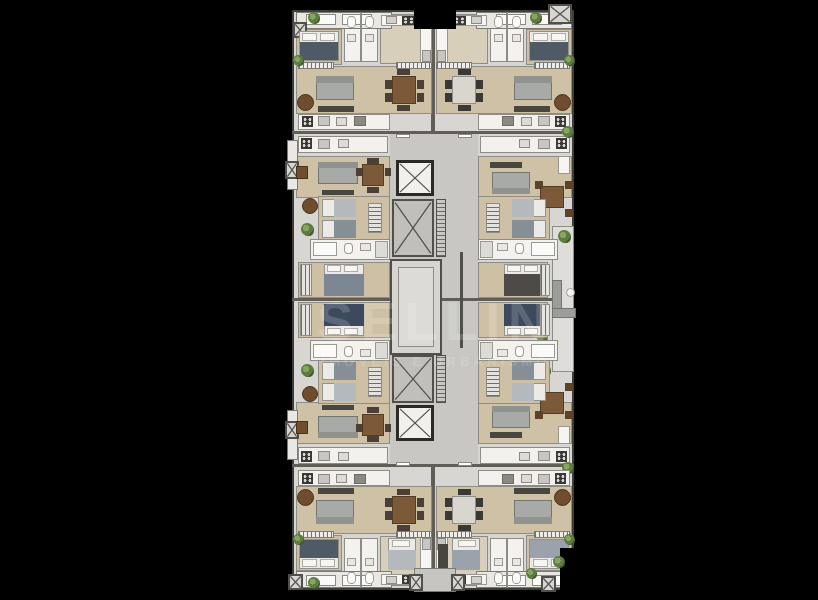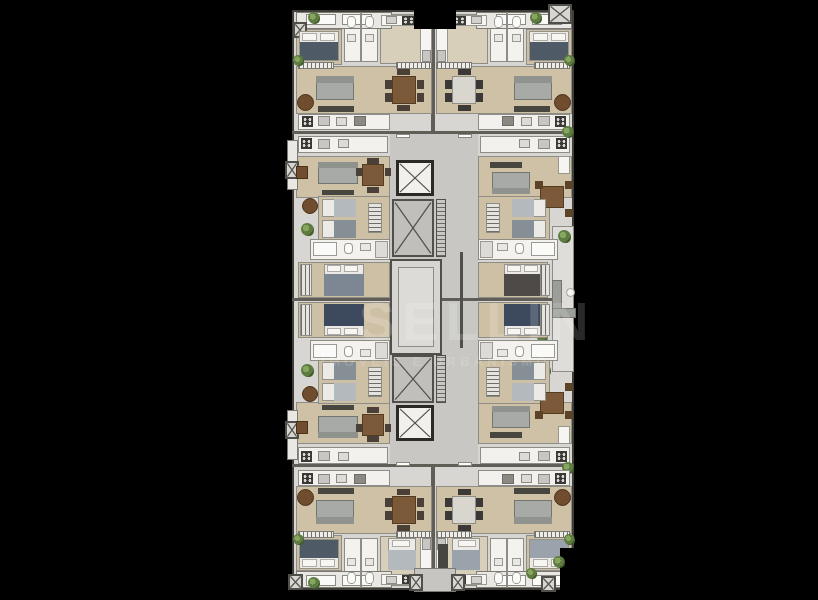--- a/index.html
+++ b/index.html
@@ -10,21 +10,21 @@
   .vstripes{background-image:repeating-linear-gradient(90deg,rgba(90,89,83,.85) 0 1px,transparent 1px 4px);}
   .hstripes{background-image:repeating-linear-gradient(0deg,rgba(90,89,83,.85) 0 1px,transparent 1px 4px);}
   .burners{background-image:
       radial-gradient(circle at 28% 32%,#d8d7d3 1.2px,transparent 1.7px),
       radial-gradient(circle at 72% 32%,#d8d7d3 1.2px,transparent 1.7px),
       radial-gradient(circle at 28% 68%,#d8d7d3 1.2px,transparent 1.7px),
       radial-gradient(circle at 72% 68%,#d8d7d3 1.2px,transparent 1.7px);}
   .plant{background:radial-gradient(circle at 38% 38%,#86a55e 0 28%,#5e7c42 28% 62%,#425e2c 62% 100%);
          border-radius:48% 55% 42% 58%;}
   .watermark{position:absolute;left:276px;top:294px;width:320px;text-align:center;pointer-events:none;}
-  .watermark .wm1{font-size:54px;font-weight:bold;letter-spacing:.14em;color:rgba(255,255,255,.16);line-height:1;text-align:right;}
+  .watermark .wm1{font-size:54px;font-weight:bold;letter-spacing:.14em;color:rgba(255,255,255,.16);line-height:1;}
   .watermark .wm2{margin-top:6px;font-size:13px;font-weight:bold;letter-spacing:.32em;color:rgba(255,255,255,.14);}
 </style>
 </head>
 <body>
 
 <div id="stage">
   <div style="position:absolute;inset:0;">
       <div class="sh" style="left: 292px; top: 10px; width: 282px; height: 580px; background-color: rgb(215, 214, 210); border: 2px solid rgb(62, 61, 56);"></div>
       <div class="sh" style="left: 390px; top: 133px; width: 88px; height: 334px; background-color: rgb(200, 199, 195);"></div>
       <div class="sh" style="left: 292px; top: 131px; width: 282px; height: 3px; background-color: rgb(96, 94, 87);"></div>

